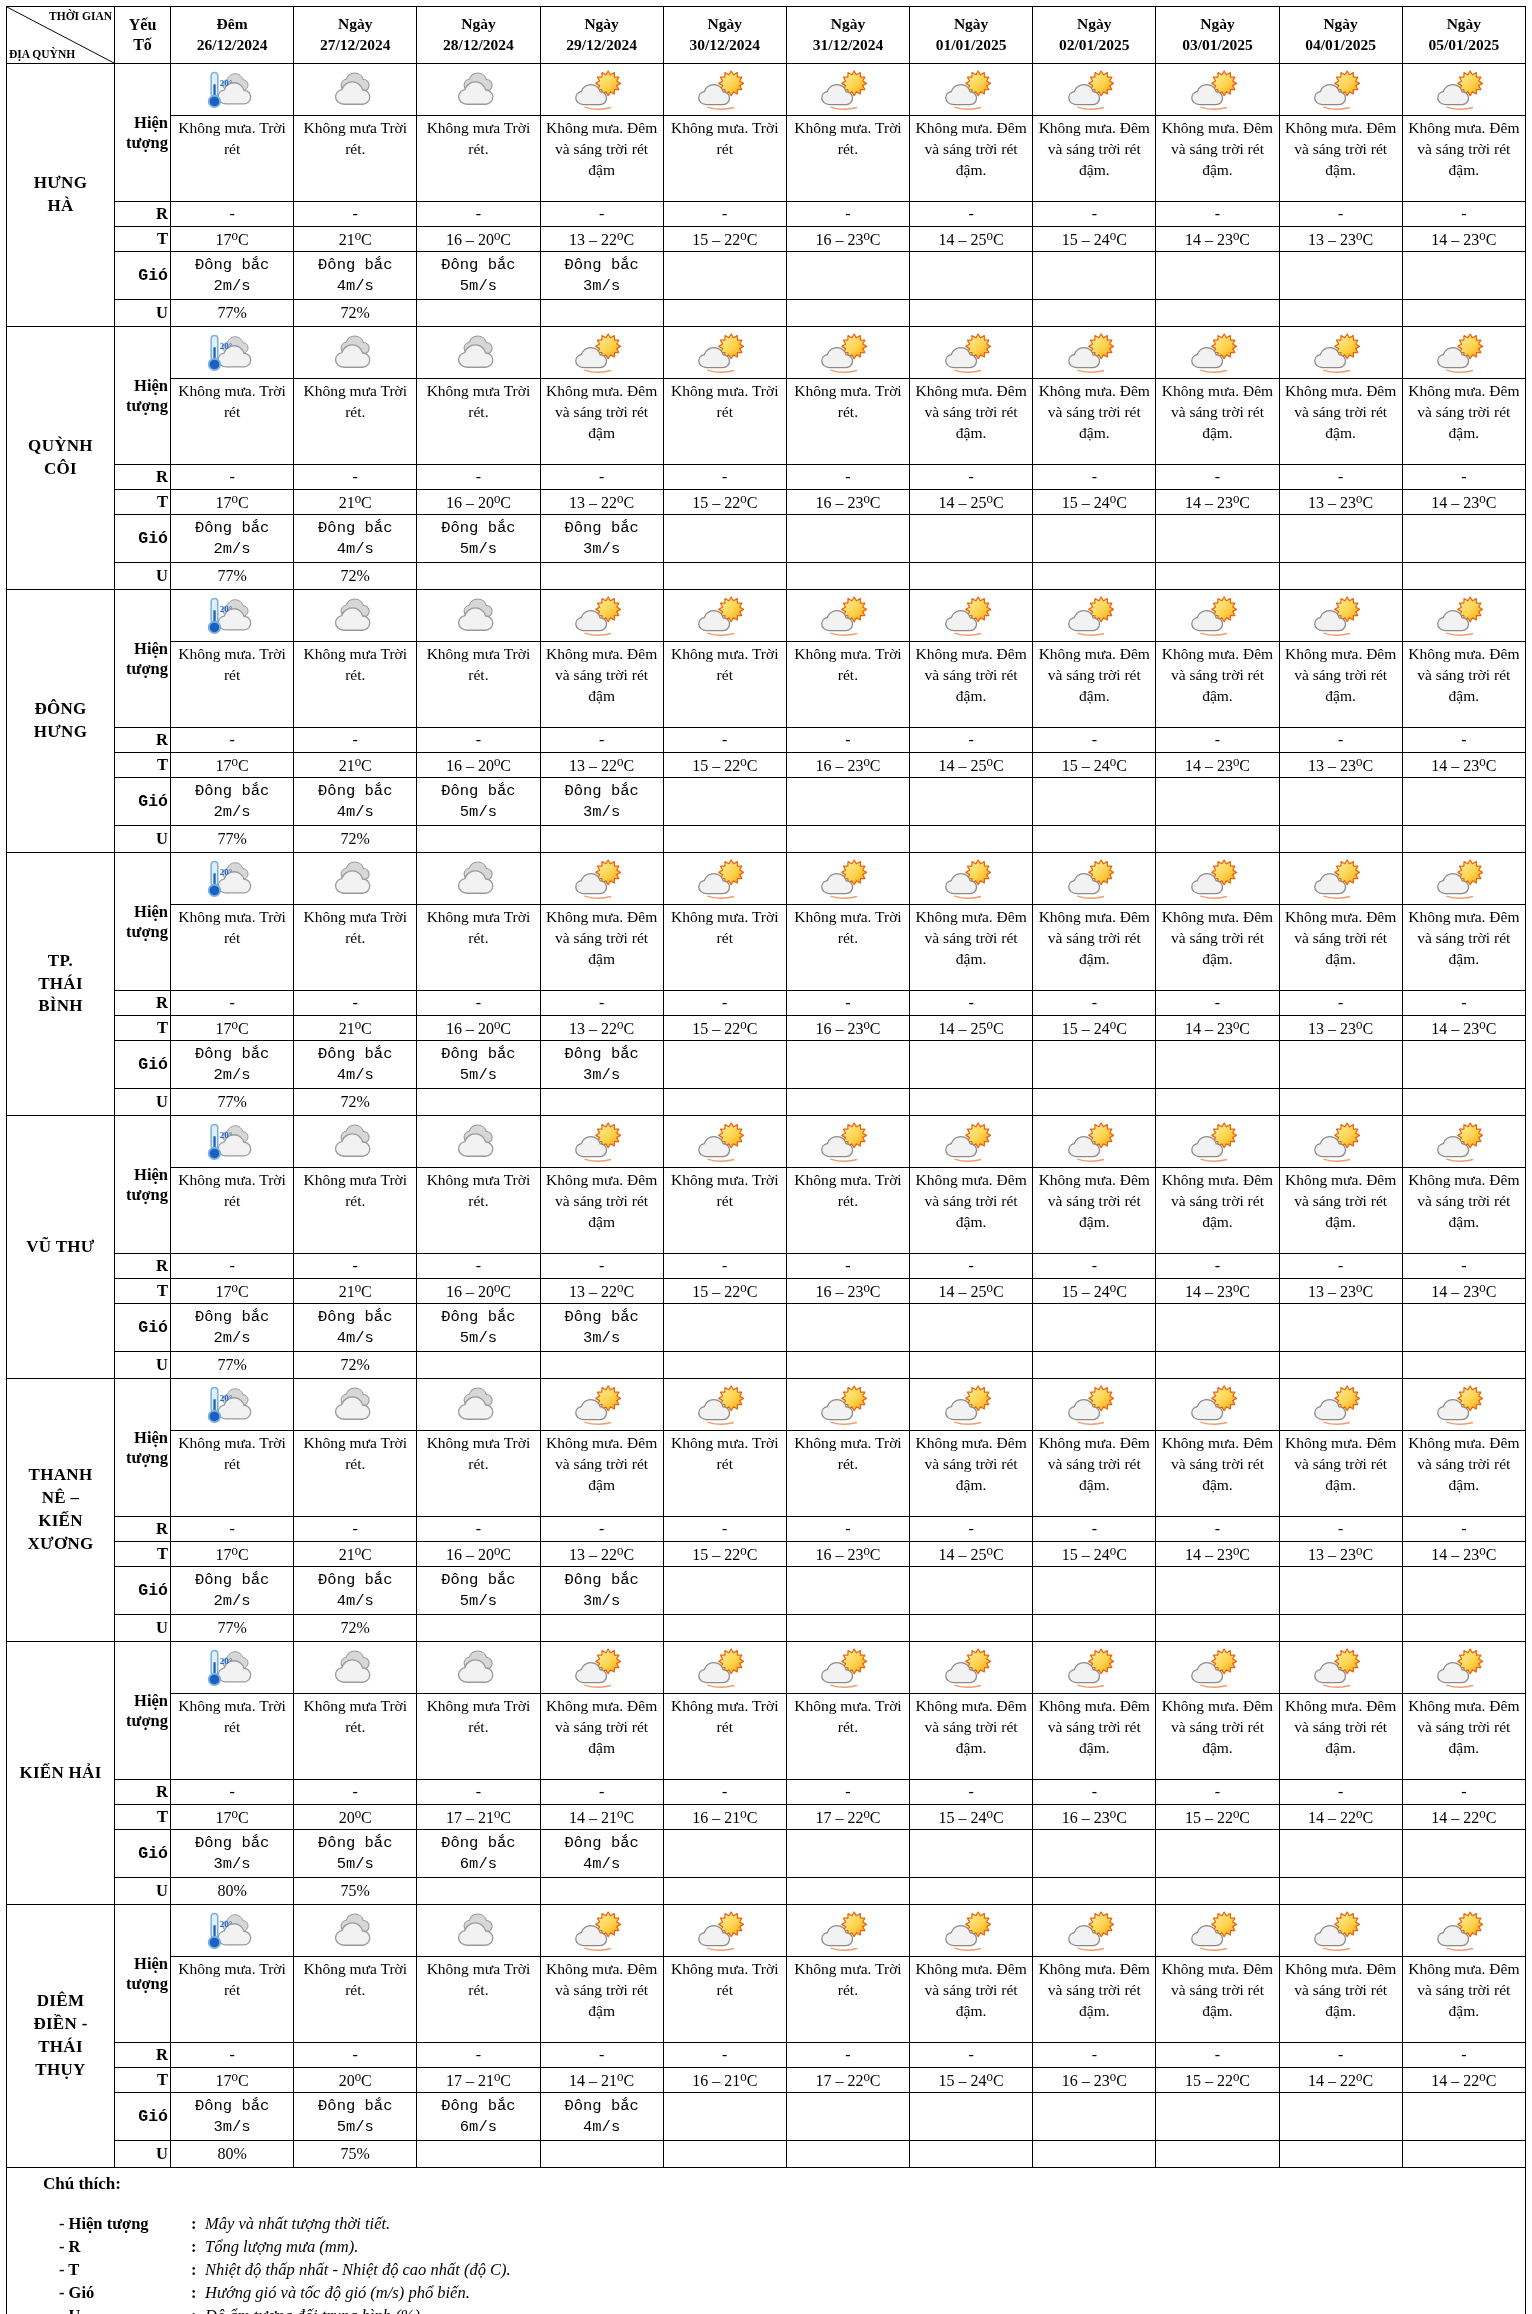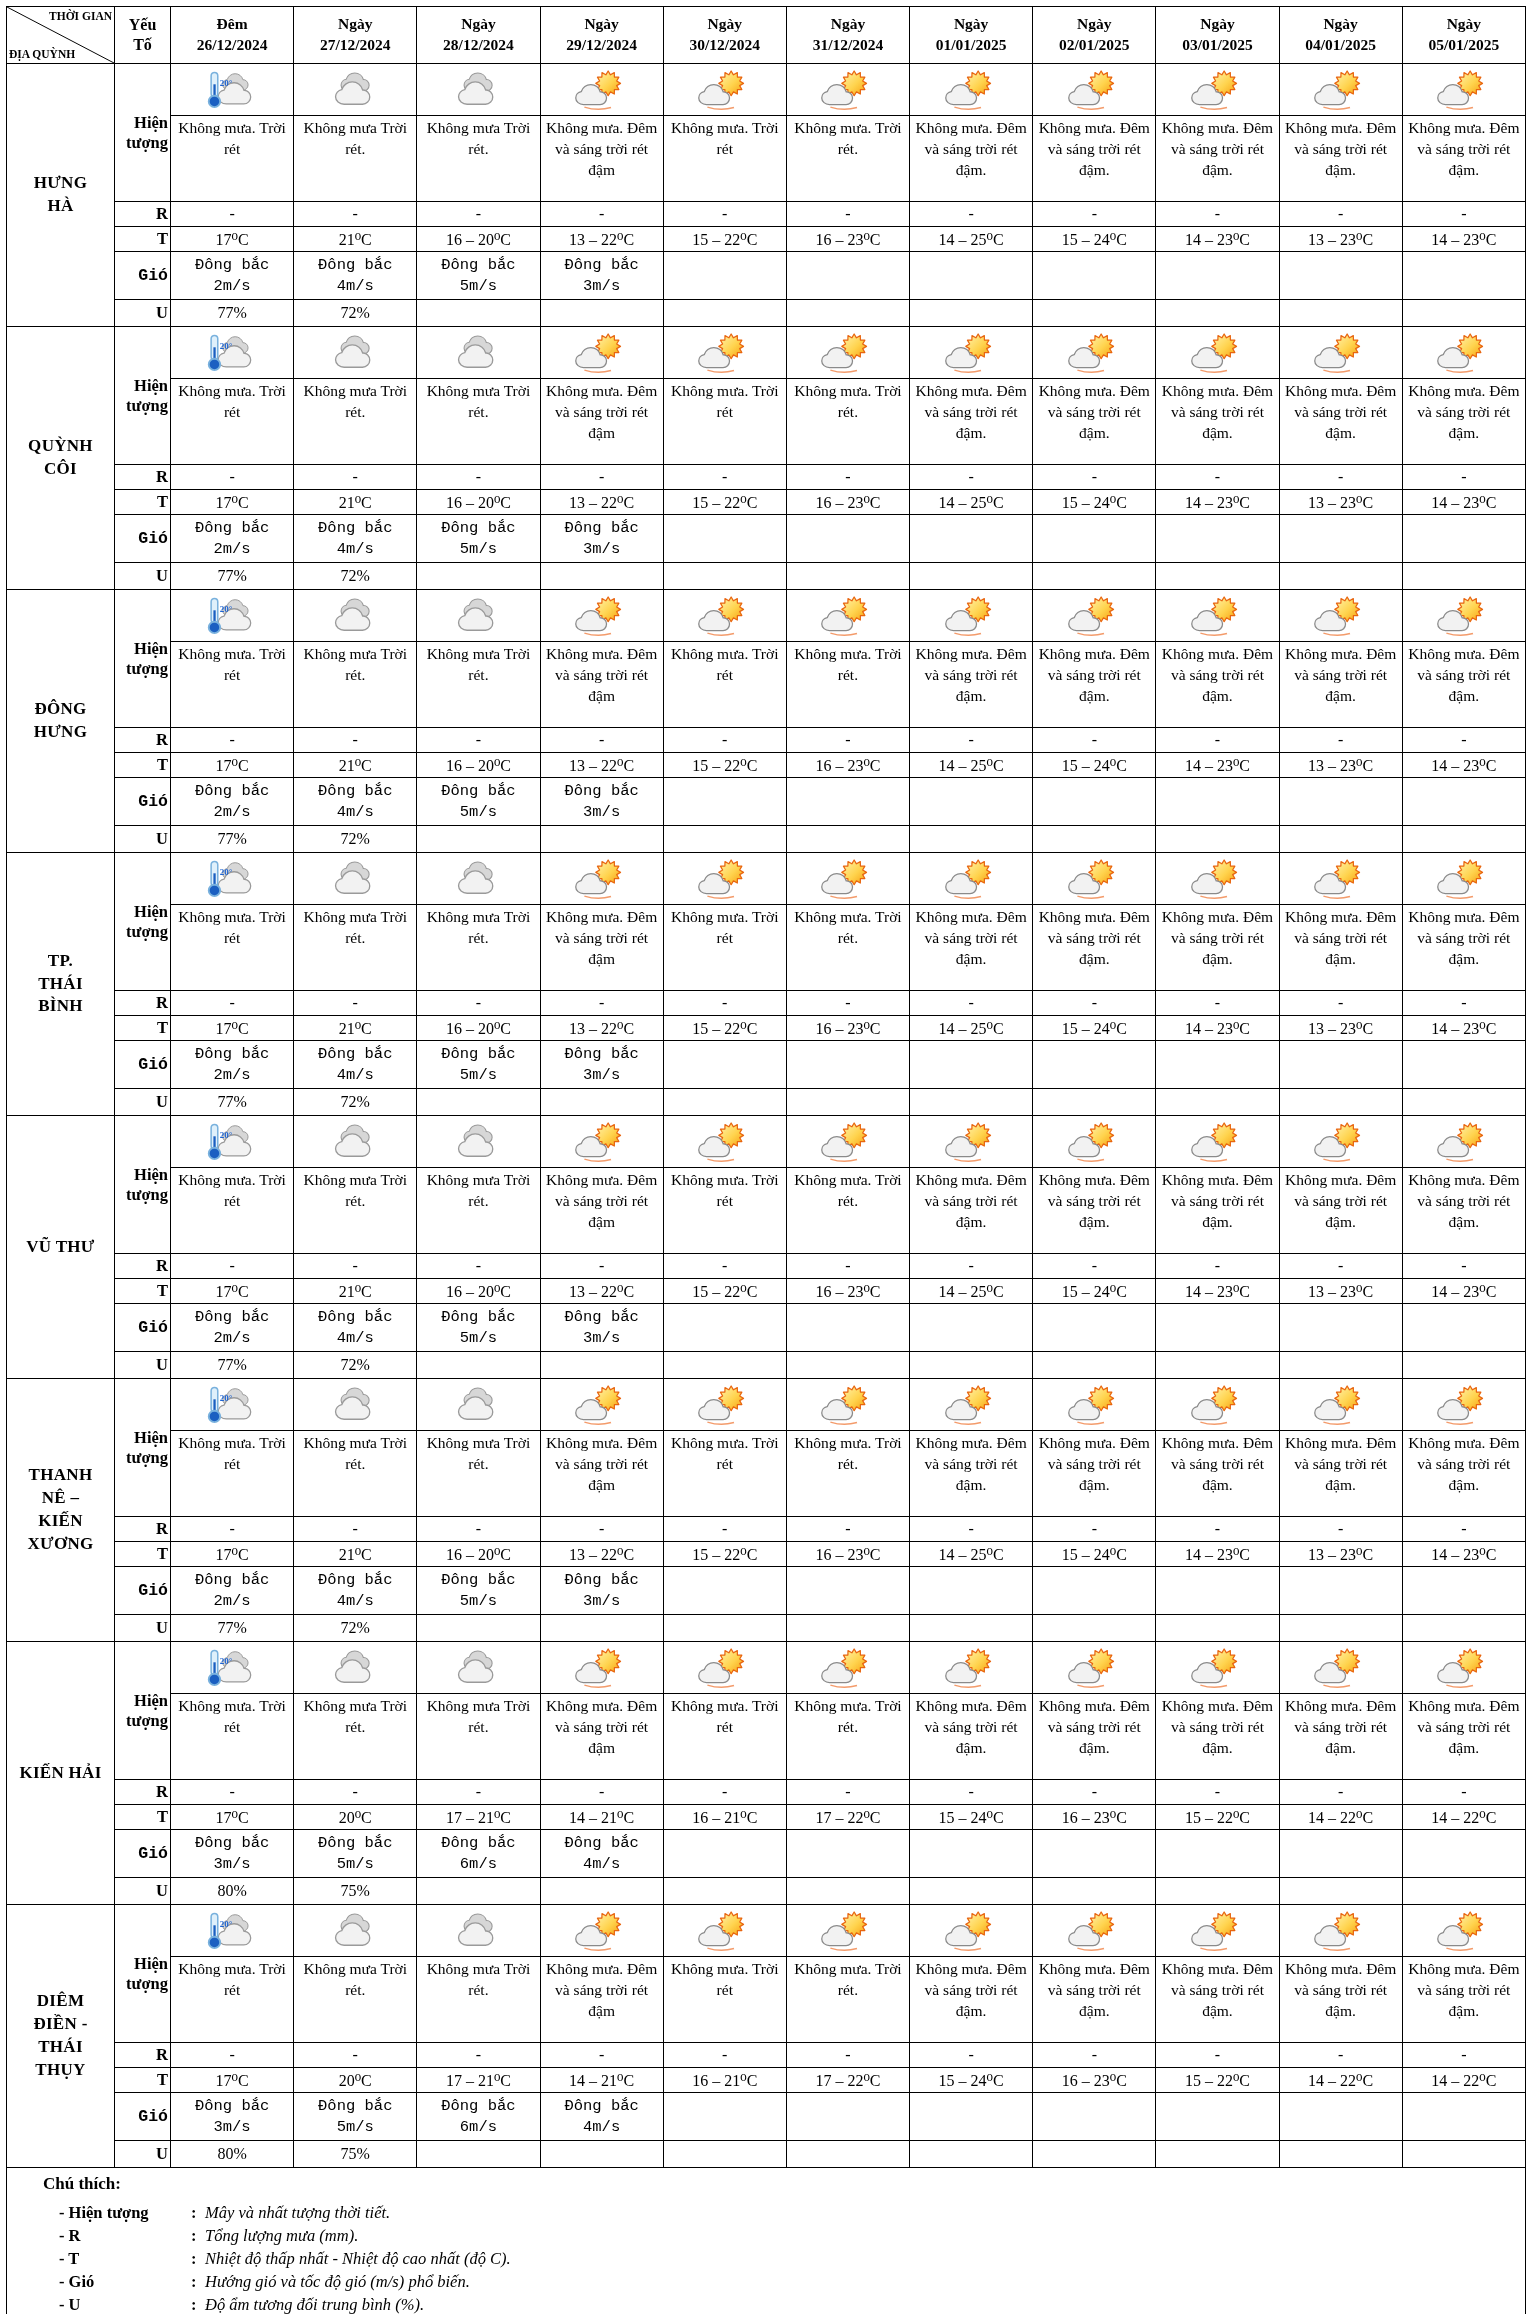--- a/index.html
+++ b/index.html
@@ -22,21 +22,21 @@
   .row-gio{height:48px;font-family:Liberation Mono, monospace;}
   .row-u{height:27px;}
   .loc{font-size:17px;font-weight:bold;line-height:1.35;letter-spacing:.3px;font-family:Liberation Serif, serif;}
   .rlabel{font-size:16.5px;line-height:1.2;text-align:right;}
   .icon-cell{vertical-align:middle;padding:1px 0 0 0;}
   .icon-cell svg{display:block;margin:0 auto;width:57px;height:42px;}
   .wx-cell{vertical-align:top;padding-top:2px;font-size:15.5px;line-height:1.35;}
   .r-cell,.t-cell,.u-cell{font-size:16px;}
   .gio-cell{font-size:15.5px;line-height:1.3;}
   .legend-cell{height:146px;text-align:left;vertical-align:top;padding:4px 8px 6px 30px;}
-  .leg-title{font-weight:bold;font-size:17px;margin:2px 0 9px 6px;}
+  .leg-title{font-weight:bold;font-size:17px;margin:2px 0 20px 6px;}
   .leg-item{margin:3px 0 3px 22px;font-size:16.5px;}
   .leg-key{display:inline-block;width:132px;font-weight:bold;}
   .leg-colon{font-weight:bold;display:inline-block;width:14px;}
   .leg-desc{font-style:italic;}
 </style>
 </head>
 <body>
 
 <div class="page">
   <table>

